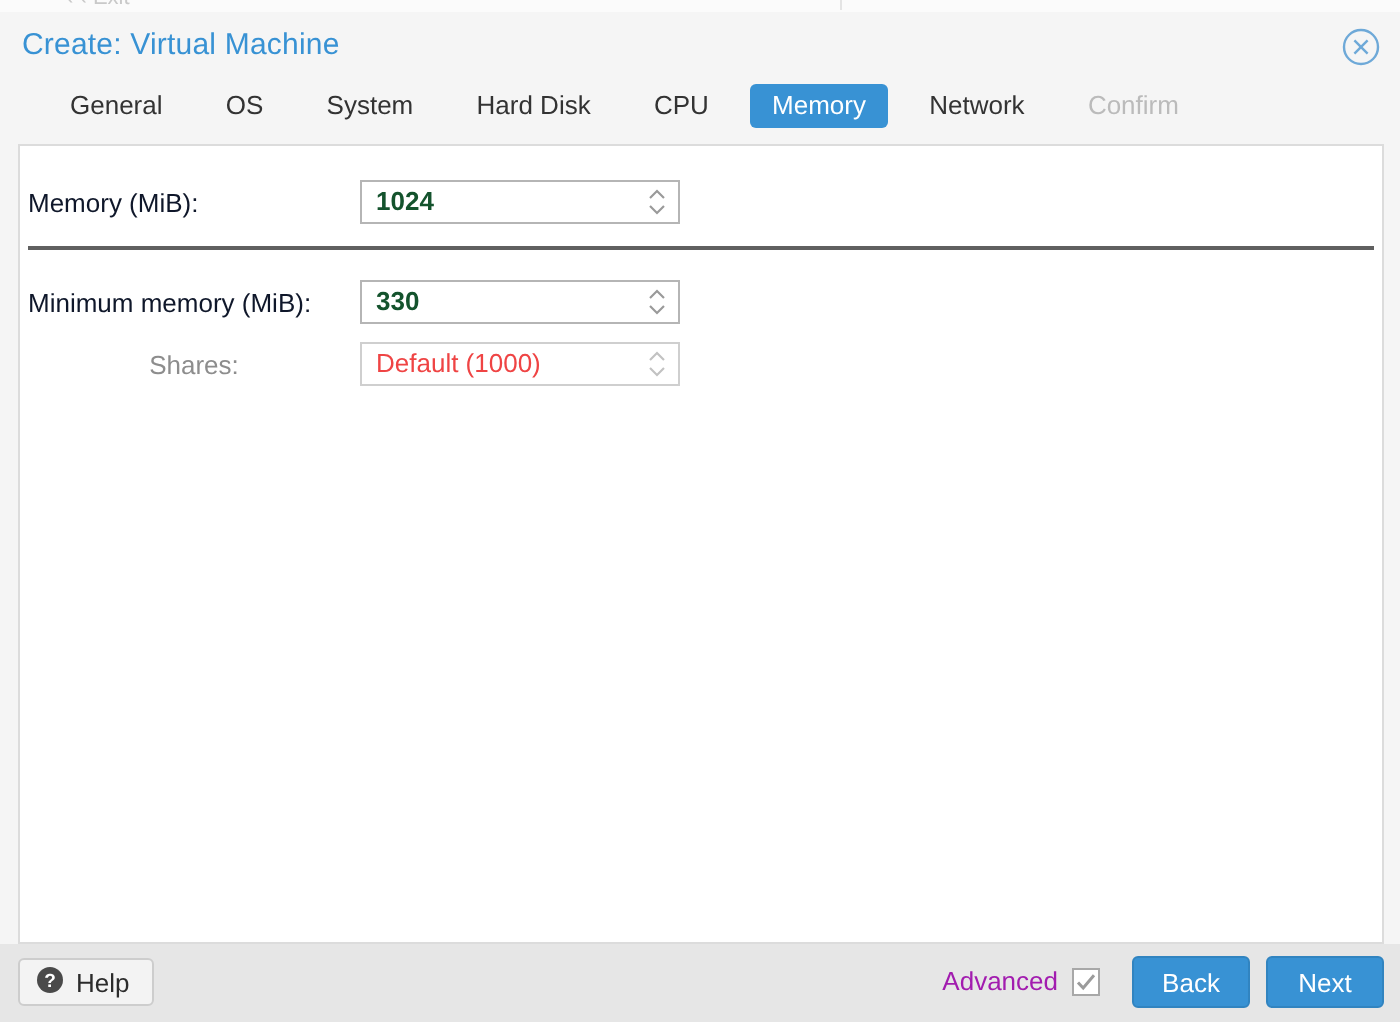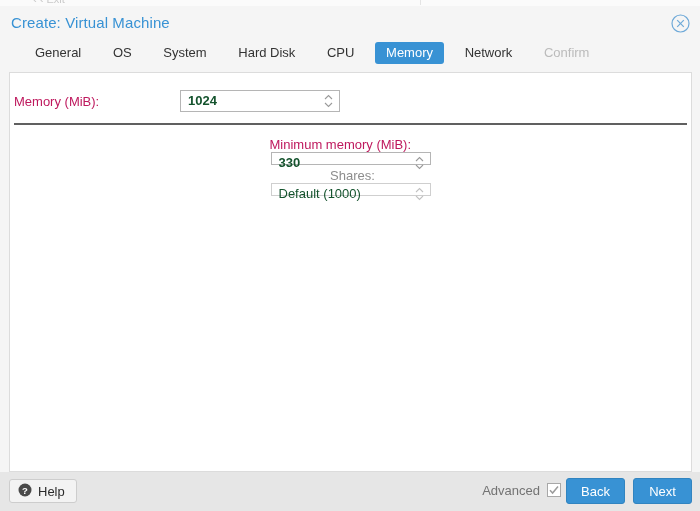--- a/index.html
+++ b/index.html
@@ -125,28 +125,28 @@
     position: relative;
     padding-top: 14px;
   }
   .form-row {
     position: relative;
     height: 28px;
     margin-bottom: 0;
     display: flex;
     align-items: center;
   }
-  .form-row.spaced { margin-bottom: 3px; flex-direction: column; }
+  .form-row.spaced { margin-bottom: 3px; }
 
   .field-label {
     width: 170px;
     padding-left: 4px;
     box-sizing: border-box;
     font-size: 13px;
-    color: #be185d;
+    color: #0f172a;
     white-space: nowrap;
   }
   .field-label.muted { color: #8d8d8d; text-align: center; }
 
   
   .spinner {
     position: relative;
     width: 160px;
     height: 22px;
     border: 1px solid #b5b5b5;
@@ -158,21 +158,21 @@
     position: absolute;
     left: 7px;
     top: 0;
     height: 20px;
     line-height: 20px;
     font-size: 13px;
     color: #14532d;
     font-weight: bold;
   }
   .spinner-value.placeholder {
-    color: #14532d;
+    color: #ef4444;
     font-weight: normal;
   }
   .spinner-arrows {
     position: absolute;
     right: 5px;
     top: 2px;
     width: 11px;
     height: 16px;
   }
 
@@ -218,27 +218,27 @@
     display: flex;
     align-items: center;
     gap: 6px;
     font-size: 13px;
     color: #2b2b2b;
     cursor: pointer;
     box-sizing: border-box;
   }
   .advanced-wrap {
     position: absolute;
-    right: 139px;
+    right: 150px;
     top: 11px;
     display: flex;
-    align-items: flex-start;
+    align-items: center;
     gap: 7px;
     font-size: 13px;
-    color: #737373;
+    color: #a21caf;
   }
   .btn-primary {
     position: absolute;
     top: 6px;
     height: 26px;
     width: 59px;
     background: #3892d4;
     border: 1px solid #3184c0;
     border-radius: 3px;
     color: #ffffff;

